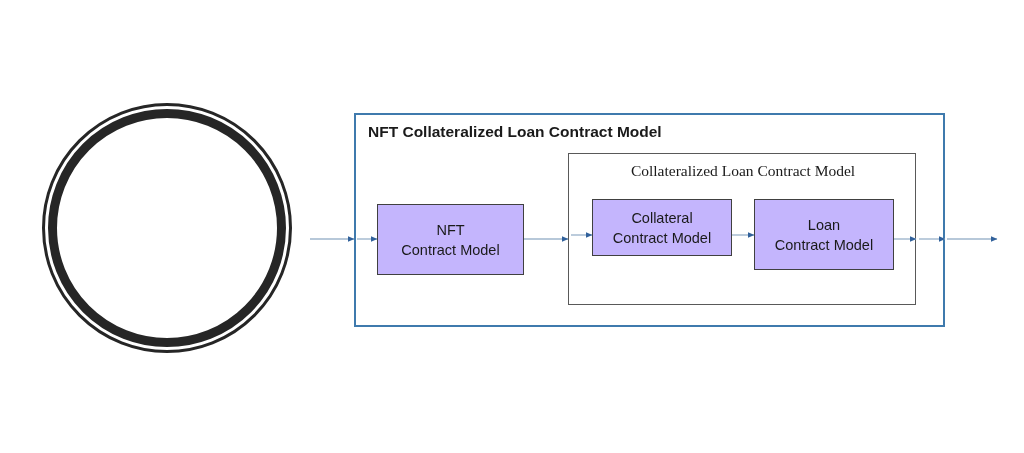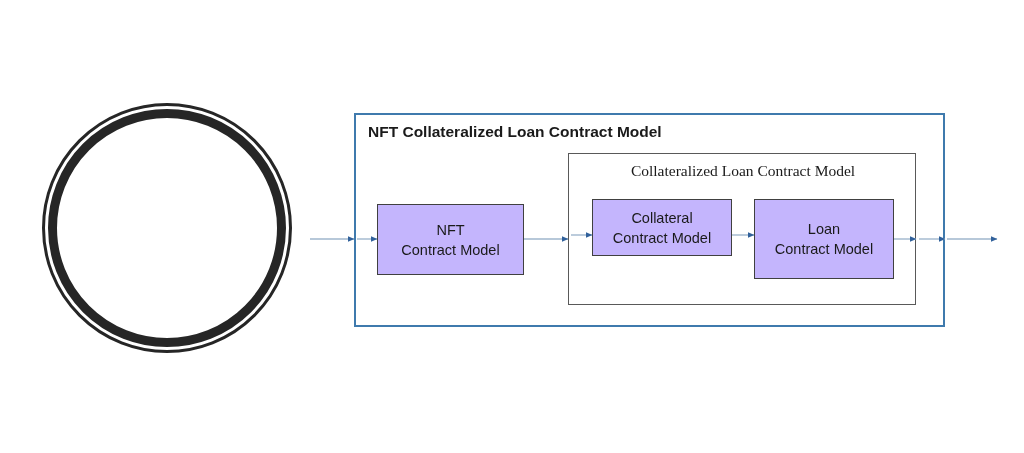--- a/index.html
+++ b/index.html
@@ -123,21 +123,21 @@
     align-items: center;
     justify-content: center;
     font-size: 14.5px;
     line-height: 1.38;
     color: #1a1a1a;
     text-align: center;
     white-space: nowrap;
   }
   .box-nft        { left: 377px; top: 204px; width: 147px; height: 71px; }
   .box-collateral { left: 592px; top: 199px; width: 140px; height: 57px; }
-  .box-loan       { left: 754px; top: 199px; width: 140px; height: 80px; }
+  .box-loan       { left: 754px; top: 199px; width: 140px; height: 71px; }
 
   
   .connectors {
     position: absolute;
     left: 0; top: 0;
     width: 1024px;
     height: 453px;
     pointer-events: none;
   }
 </style>

